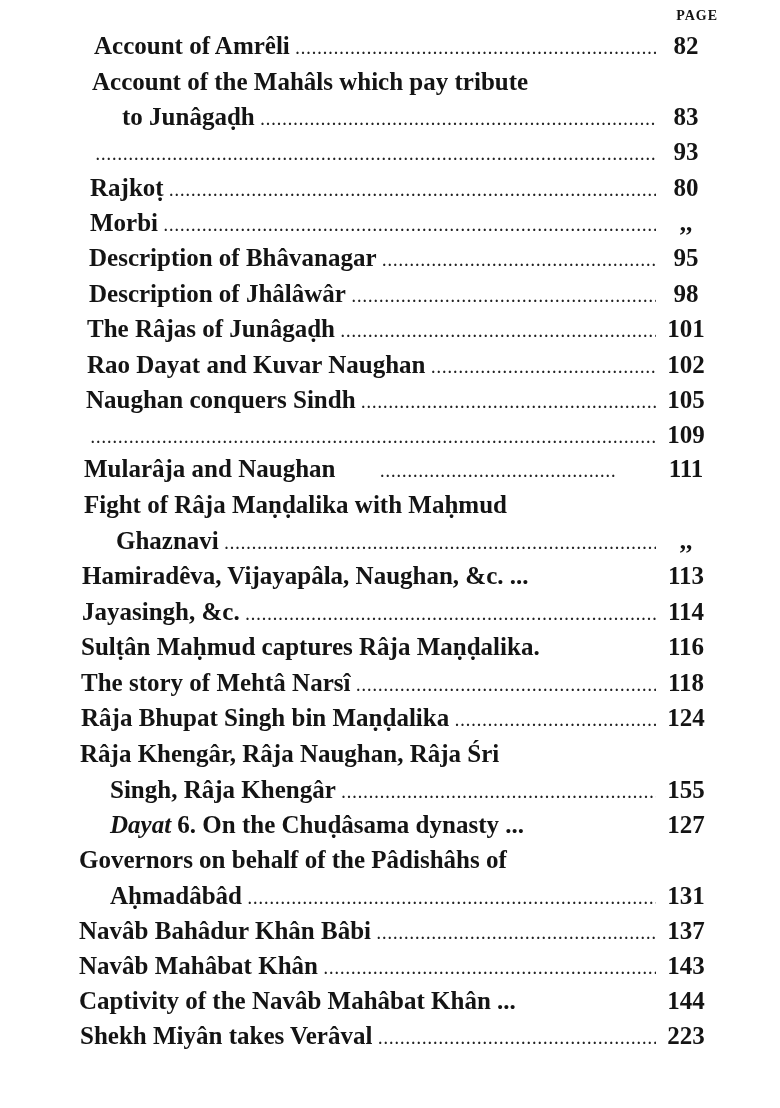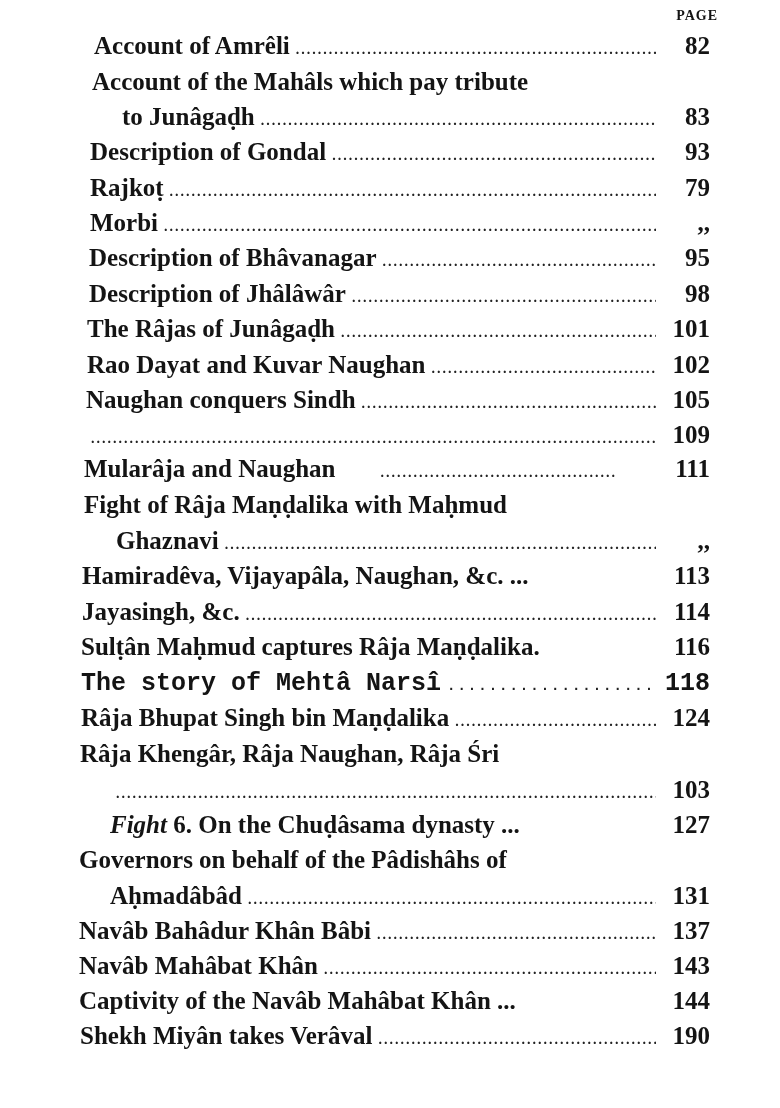--- a/index.html
+++ b/index.html
@@ -19,21 +19,21 @@
     }
     .row .title { flex: 0 0 auto; }
     .row .title i { font-weight: bold; }
     .row .leader {
       flex: 1 1 auto; overflow: hidden; margin: 0 6px; letter-spacing: 2px;
       font-size: 14px; font-weight: bold; color: #222;
     }
     .row .leader::before {
       content: "............................................................................................................................................................";
     }
-    .row .page { flex: 0 0 auto; min-width: 48px; text-align: right; }
+    .row .page { flex: 0 0 auto; min-width: 48px; text-align: center; }
     .row.noleader .leader::before { content: ""; }
   </style>
 </head>
 <body>
 
 <div class="page-header">PAGE</div>
 
 <div class="toc">
   <div class="row" style="left:94px;top:32px;width:616px;">
       <span class="title">Account of Amrêli</span>
@@ -44,28 +44,27 @@
       <span class="title">Account of the Mahâls which pay tribute</span>
       <span class="leader"></span>
       <span class="page"></span>
     </div>
   <div class="row" style="left:122px;top:103px;width:588px;">
       <span class="title">to Junâgaḍh</span>
       <span class="leader"></span>
       <span class="page">83</span>
     </div>
   <div class="row" style="left:90px;top:138px;width:620px;">
-      <span class="title">Description of Gondal</span>
       <span class="leader"></span>
       <span class="page">93</span>
     </div>
   <div class="row" style="left:90px;top:174px;width:620px;">
       <span class="title">Rajkoṭ</span>
       <span class="leader"></span>
-      <span class="page">79</span>
+      <span class="page">80</span>
     </div>
   <div class="row" style="left:90px;top:209px;width:620px;">
       <span class="title">Morbi</span>
       <span class="leader"></span>
       <span class="page">,,</span>
     </div>
   <div class="row" style="left:89px;top:244px;width:621px;">
       <span class="title">Description of Bhâvanagar</span>
       <span class="leader"></span>
       <span class="page">95</span>
@@ -117,41 +116,42 @@
   <div class="row" style="left:82px;top:598px;width:628px;">
       <span class="title">Jayasingh, &amp;c.</span>
       <span class="leader"></span>
       <span class="page">114</span>
     </div>
   <div class="row noleader" style="left:81px;top:633px;width:629px;">
       <span class="title">Sulṭân Maḥmud captures Râja Maṇḍalika.</span>
       <span class="leader"></span>
       <span class="page">116</span>
     </div>
-  <div class="row" style="left:81px;top:669px;width:629px;font-family:Liberation Mono, monospace;">
+  <div class="row" style="left:81px;top:669px;width:629px;">
       <span class="title">The story of Mehtâ Narsî</span>
       <span class="leader"></span>
       <span class="page">118</span>
     </div>
   <div class="row" style="left:81px;top:704px;width:629px;">
       <span class="title">Râja Bhupat Singh bin Maṇḍalika</span>
       <span class="leader"></span>
       <span class="page">124</span>
     </div>
   <div class="row noleader" style="left:80px;top:740px;width:630px;justify-content:center;">
       <span class="title">Râja Khengâr, Râja Naughan, Râja Śri</span>
       <span class="leader"></span>
       <span class="page"></span>
     </div>
   <div class="row" style="left:110px;top:776px;width:600px;">
+      <span class="title">Singh, Râja Khengâr</span>
       <span class="leader"></span>
-      <span class="page">103</span>
+      <span class="page">155</span>
     </div>
   <div class="row noleader" style="left:110px;top:811px;width:600px;">
-      <span class="title"><i>Fight</i><span> 6. On the Chuḍâsama dynasty ...</span></span>
+      <span class="title"><i>Dayat</i><span> 6. On the Chuḍâsama dynasty ...</span></span>
       <span class="leader"></span>
       <span class="page">127</span>
     </div>
   <div class="row noleader" style="left:79px;top:846px;width:631px;">
       <span class="title">Governors on behalf of the Pâdishâhs of</span>
       <span class="leader"></span>
       <span class="page"></span>
     </div>
   <div class="row" style="left:110px;top:882px;width:600px;">
       <span class="title">Aḥmadâbâd</span>
@@ -169,15 +169,15 @@
       <span class="page">143</span>
     </div>
   <div class="row noleader" style="left:79px;top:987px;width:631px;">
       <span class="title">Captivity of the Navâb Mahâbat Khân ...</span>
       <span class="leader"></span>
       <span class="page">144</span>
     </div>
   <div class="row" style="left:80px;top:1022px;width:630px;">
       <span class="title">Shekh Miyân takes Verâval</span>
       <span class="leader"></span>
-      <span class="page">190</span>
+      <span class="page">223</span>
     </div>
 </div>
 
 </body></html>

